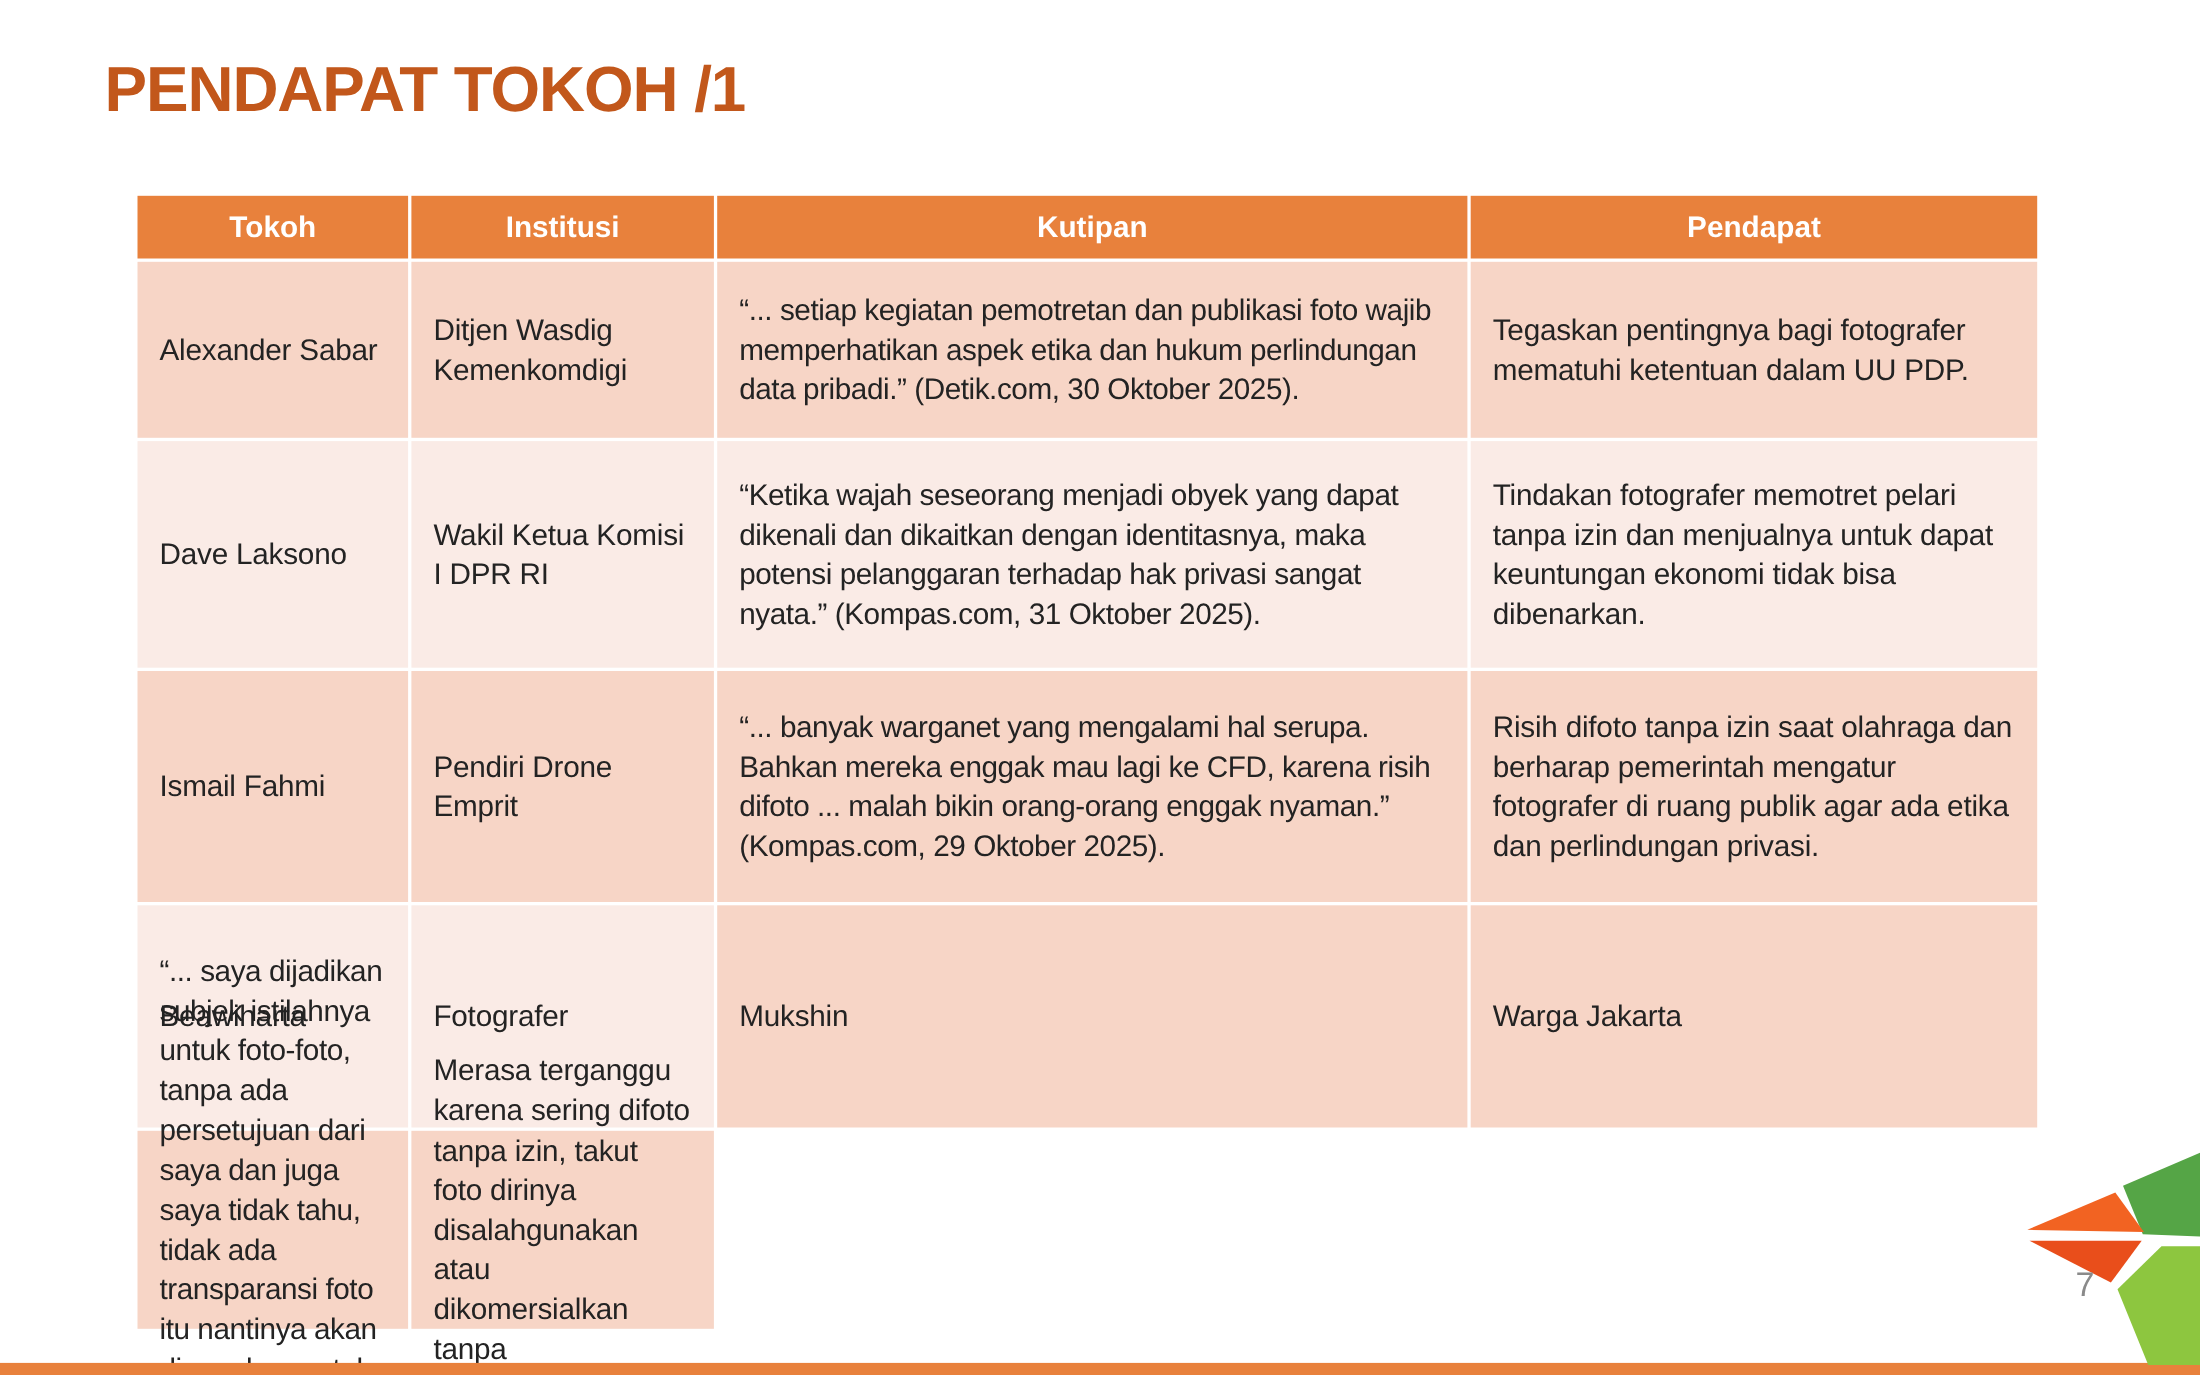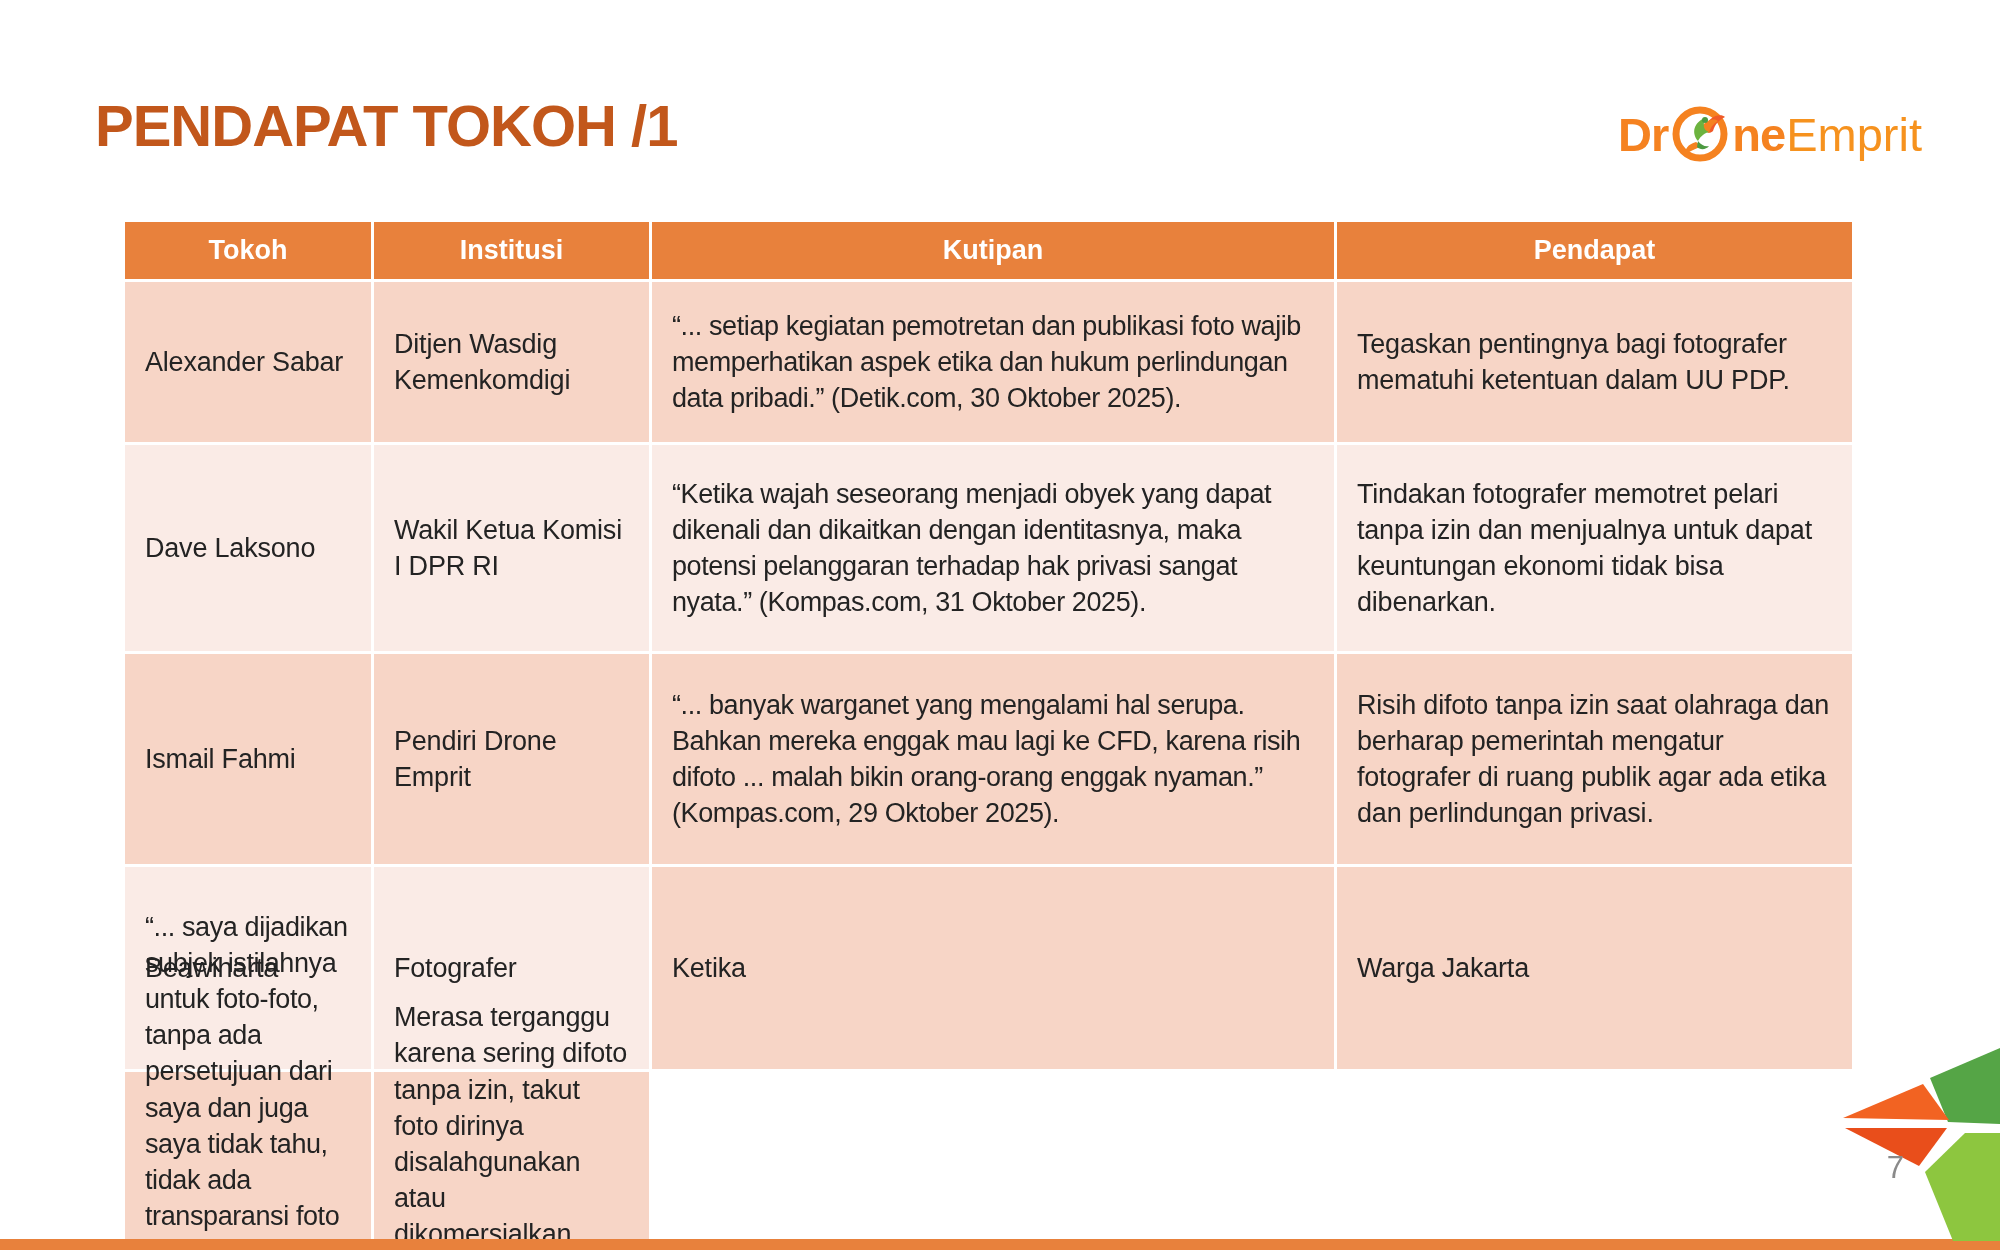--- a/index.html
+++ b/index.html
@@ -1,20 +1,20 @@
 <!DOCTYPE html>
 <html><head>
 <meta charset="utf-8">
 <style>
   html,body{margin:0;padding:0;background:#ffffff;}
   body{
     width:2000px;height:1250px;position:relative;overflow:hidden;
     font-family:"Liberation Sans", sans-serif;
   }
-  .slide{position:absolute;inset:0;margin-top:44px;}
+  .slide{position:absolute;inset:0;}
 
   
   .title{
     position:absolute;left:95px;top:48px;margin:0;
     font-size:58px;font-weight:800;letter-spacing:-1px;
     color:#C2571B;
   }
 
   
   .logo{
@@ -65,34 +65,20 @@
     background:#E8813C;z-index:1;
   }
 </style>
 </head>
 <body>
 
 <div class="slide">
 
   <h1 class="title">PENDAPAT TOKOH /1</h1>
 
-  <div class="logo">
-    <span class="lg-bold">Dr</span>
-    <svg width="58" height="58" viewBox="0 0 58 58">
-      <circle cx="29" cy="29" r="24" fill="none" stroke="#F58220" stroke-width="7"></circle>
-      <path d="M33 24 C38 10 50 8 54 12 C48 15 44 19 42 26 C39 29 35 28 33 24 Z" fill="#F05A28"></path>
-      <path d="M30 22 C36 14 44 13 47 16 C42 19 39 23 38 28 Z" fill="#F58220"></path>
-      <path d="M27 36 C20 28 23 17 34 13 C32 20 32 25 38 27 C31 29 29 33 27 36 Z" fill="#6CB33F"></path>
-      <path d="M25 37 C17 39 13 45 15 49 C21 45 27 43 31 41 Z" fill="#F58220"></path>
-      <path d="M27 36 C30 40 34 42 38 41 C35 45 29 45 26 42 Z" fill="#4C9A41"></path>
-      <circle cx="34" cy="15" r="3" fill="#4C9A41"></circle>
-    </svg>
-    <span class="lg-bold">ne</span>
-    <span class="lg-light">Emprit</span>
-  </div>
 
   <div class="table">
 
     <div class="cell hd">Tokoh</div>
     <div class="cell hd">Institusi</div>
     <div class="cell hd">Kutipan</div>
     <div class="cell hd">Pendapat</div>
 
     <div class="cell odd">Alexander Sabar</div>
     <div class="cell odd">Ditjen Wasdig Kemenkomdigi</div>
@@ -105,21 +91,21 @@
     <div class="cell even">Tindakan fotografer memotret pelari tanpa izin dan menjualnya untuk dapat keuntungan ekonomi tidak bisa dibenarkan.</div>
 
     <div class="cell odd">Ismail Fahmi</div>
     <div class="cell odd">Pendiri Drone Emprit</div>
     <div class="cell odd quote">“... banyak warganet yang mengalami hal serupa. Bahkan mereka enggak mau lagi ke CFD, karena risih difoto ... malah bikin orang-orang enggak nyaman.” (Kompas.com, 29 Oktober 2025).</div>
     <div class="cell odd">Risih difoto tanpa izin saat olahraga dan berharap pemerintah mengatur fotografer di ruang publik agar ada etika dan perlindungan privasi.</div>
 
     <div class="cell even">Beawiharta</div>
     <div class="cell even">Fotografer</div>
 
-    <div class="cell odd">Ketika</div>
+    <div class="cell odd">Mukshin</div>
     <div class="cell odd">Warga Jakarta</div>
     <div class="cell odd quote">“... saya dijadikan subjek istilahnya untuk foto-foto, tanpa ada persetujuan dari saya dan juga saya tidak tahu, tidak ada transparansi foto itu nantinya akan digunakan untuk apa” (Bbc.com, 30 Oktober 2025).</div>
     <div class="cell odd">Merasa terganggu karena sering difoto tanpa izin, takut foto dirinya disalahgunakan atau dikomersialkan tanpa sepengetahuannya.</div>
   </div>
 
   <div class="pagenum">7</div>
 
   <svg class="corner" width="165" height="205" viewBox="0 0 165 205">
     <polygon points="95,42 165,12 165,88 113,86" fill="#55A546"></polygon>
     <polygon points="8,82 88,48 114,84" fill="#F26322"></polygon>

